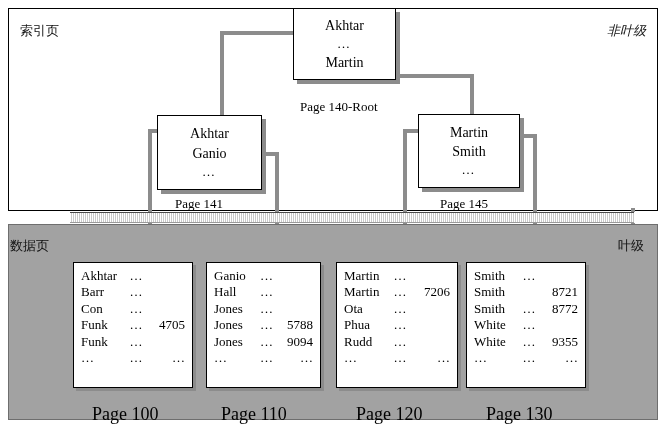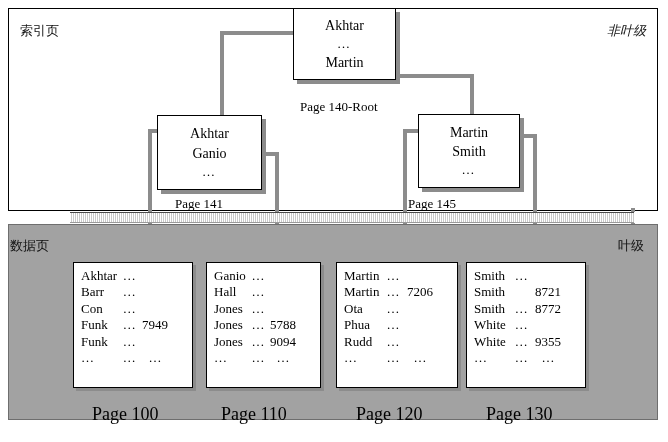--- a/index.html
+++ b/index.html
@@ -62,21 +62,21 @@
     position:absolute;background:#ffffff;border:1px solid #000000;
     box-sizing:border-box;box-shadow:3px 3px 0 0 #8c8c8c;
     padding:5px 0 4px 0;z-index:5;
   }
   .leaf table{border-collapse:collapse;width:100%;}
   .leaf td{
     font-size:13px;color:#000;line-height:1.26;padding:0;white-space:nowrap;
   }
   .leaf td.c-name{padding-left:7px;text-align:left;width:47%;}
   .leaf td.c-dots{text-align:left;letter-spacing:1px;width:22%;}
-  .leaf td.c-val{text-align:center;padding-right:24px;width:31%;}
+  .leaf td.c-val{text-align:right;padding-right:7px;width:31%;}
   .leaf-caption{
     position:absolute;font-size:18px;color:#000;white-space:nowrap;z-index:6;
   }
 </style>
 </head>
 <body>
 
 <div id="canvas">
 
   <div class="panel-index"></div>
@@ -114,21 +114,21 @@
     <div class="line">Ganio</div>
     <div class="line dots">…</div>
   </div>
   <div class="node-caption" style="left:175px;top:196px;">Page 141</div>
 
   <div class="node" style="left:418px;top:114px;width:102px;height:74px;">
     <div class="line">Martin</div>
     <div class="line">Smith</div>
     <div class="line dots">…</div>
   </div>
-  <div class="node-caption" style="left:408px;top:196px;">Page 145</div>
+  <div class="node-caption" style="left:440px;top:196px;">Page 145</div>
 
   <div class="divider"></div>
   <div class="divider-cap" style="left:8px;width:62px;"></div>
   <div class="divider-cap" style="left:634px;width:24px;"></div>
 
   <div class="panel-data"></div>
 
   <div class="corner-label" style="left:10px;top:237px;">数据页</div>
   <div class="corner-label" style="right:24px;top:237px;padding-left:28px;">叶级</div>
 
@@ -146,21 +146,21 @@
         <td class="c-val"></td>
       </tr>
       <tr>
         <td class="c-name">Con</td>
         <td class="c-dots">…</td>
         <td class="c-val"></td>
       </tr>
       <tr>
         <td class="c-name">Funk</td>
         <td class="c-dots">…</td>
-        <td class="c-val">7949</td>
+        <td class="c-val">4705</td>
       </tr>
       <tr>
         <td class="c-name">Funk</td>
         <td class="c-dots">…</td>
         <td class="c-val"></td>
       </tr>
       <tr>
         <td class="c-name">…</td>
         <td class="c-dots">…</td>
         <td class="c-val">…</td>

